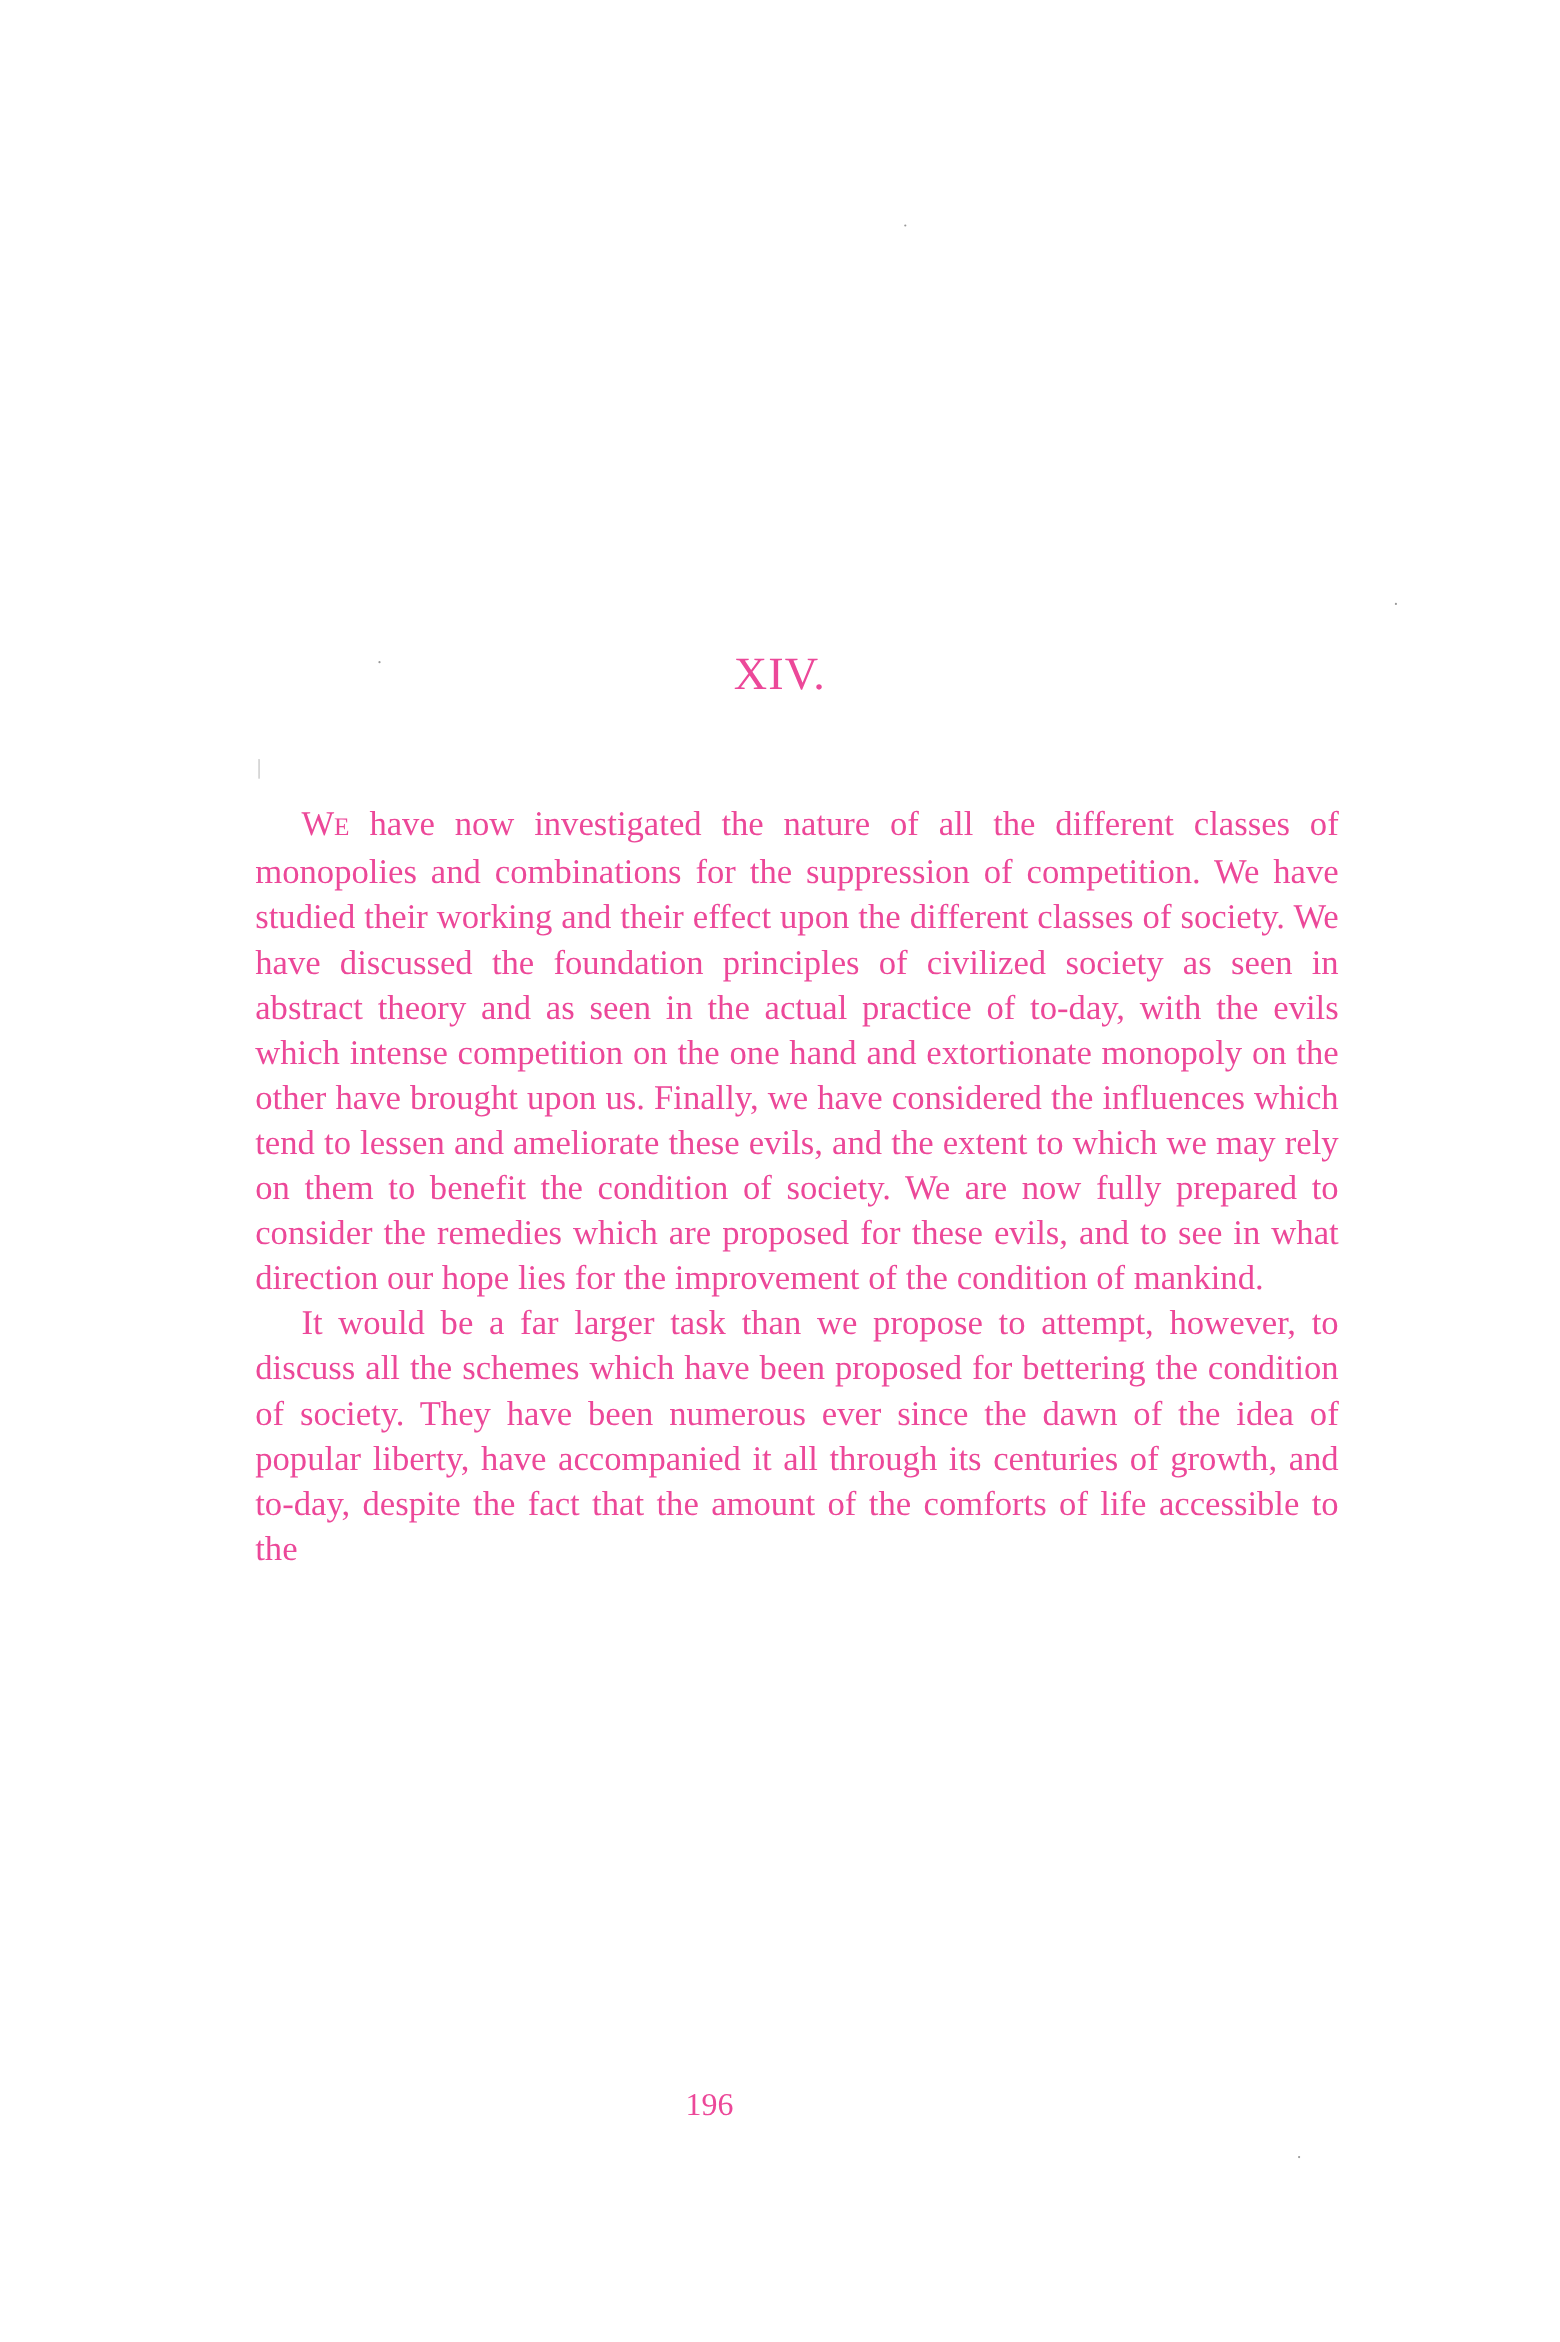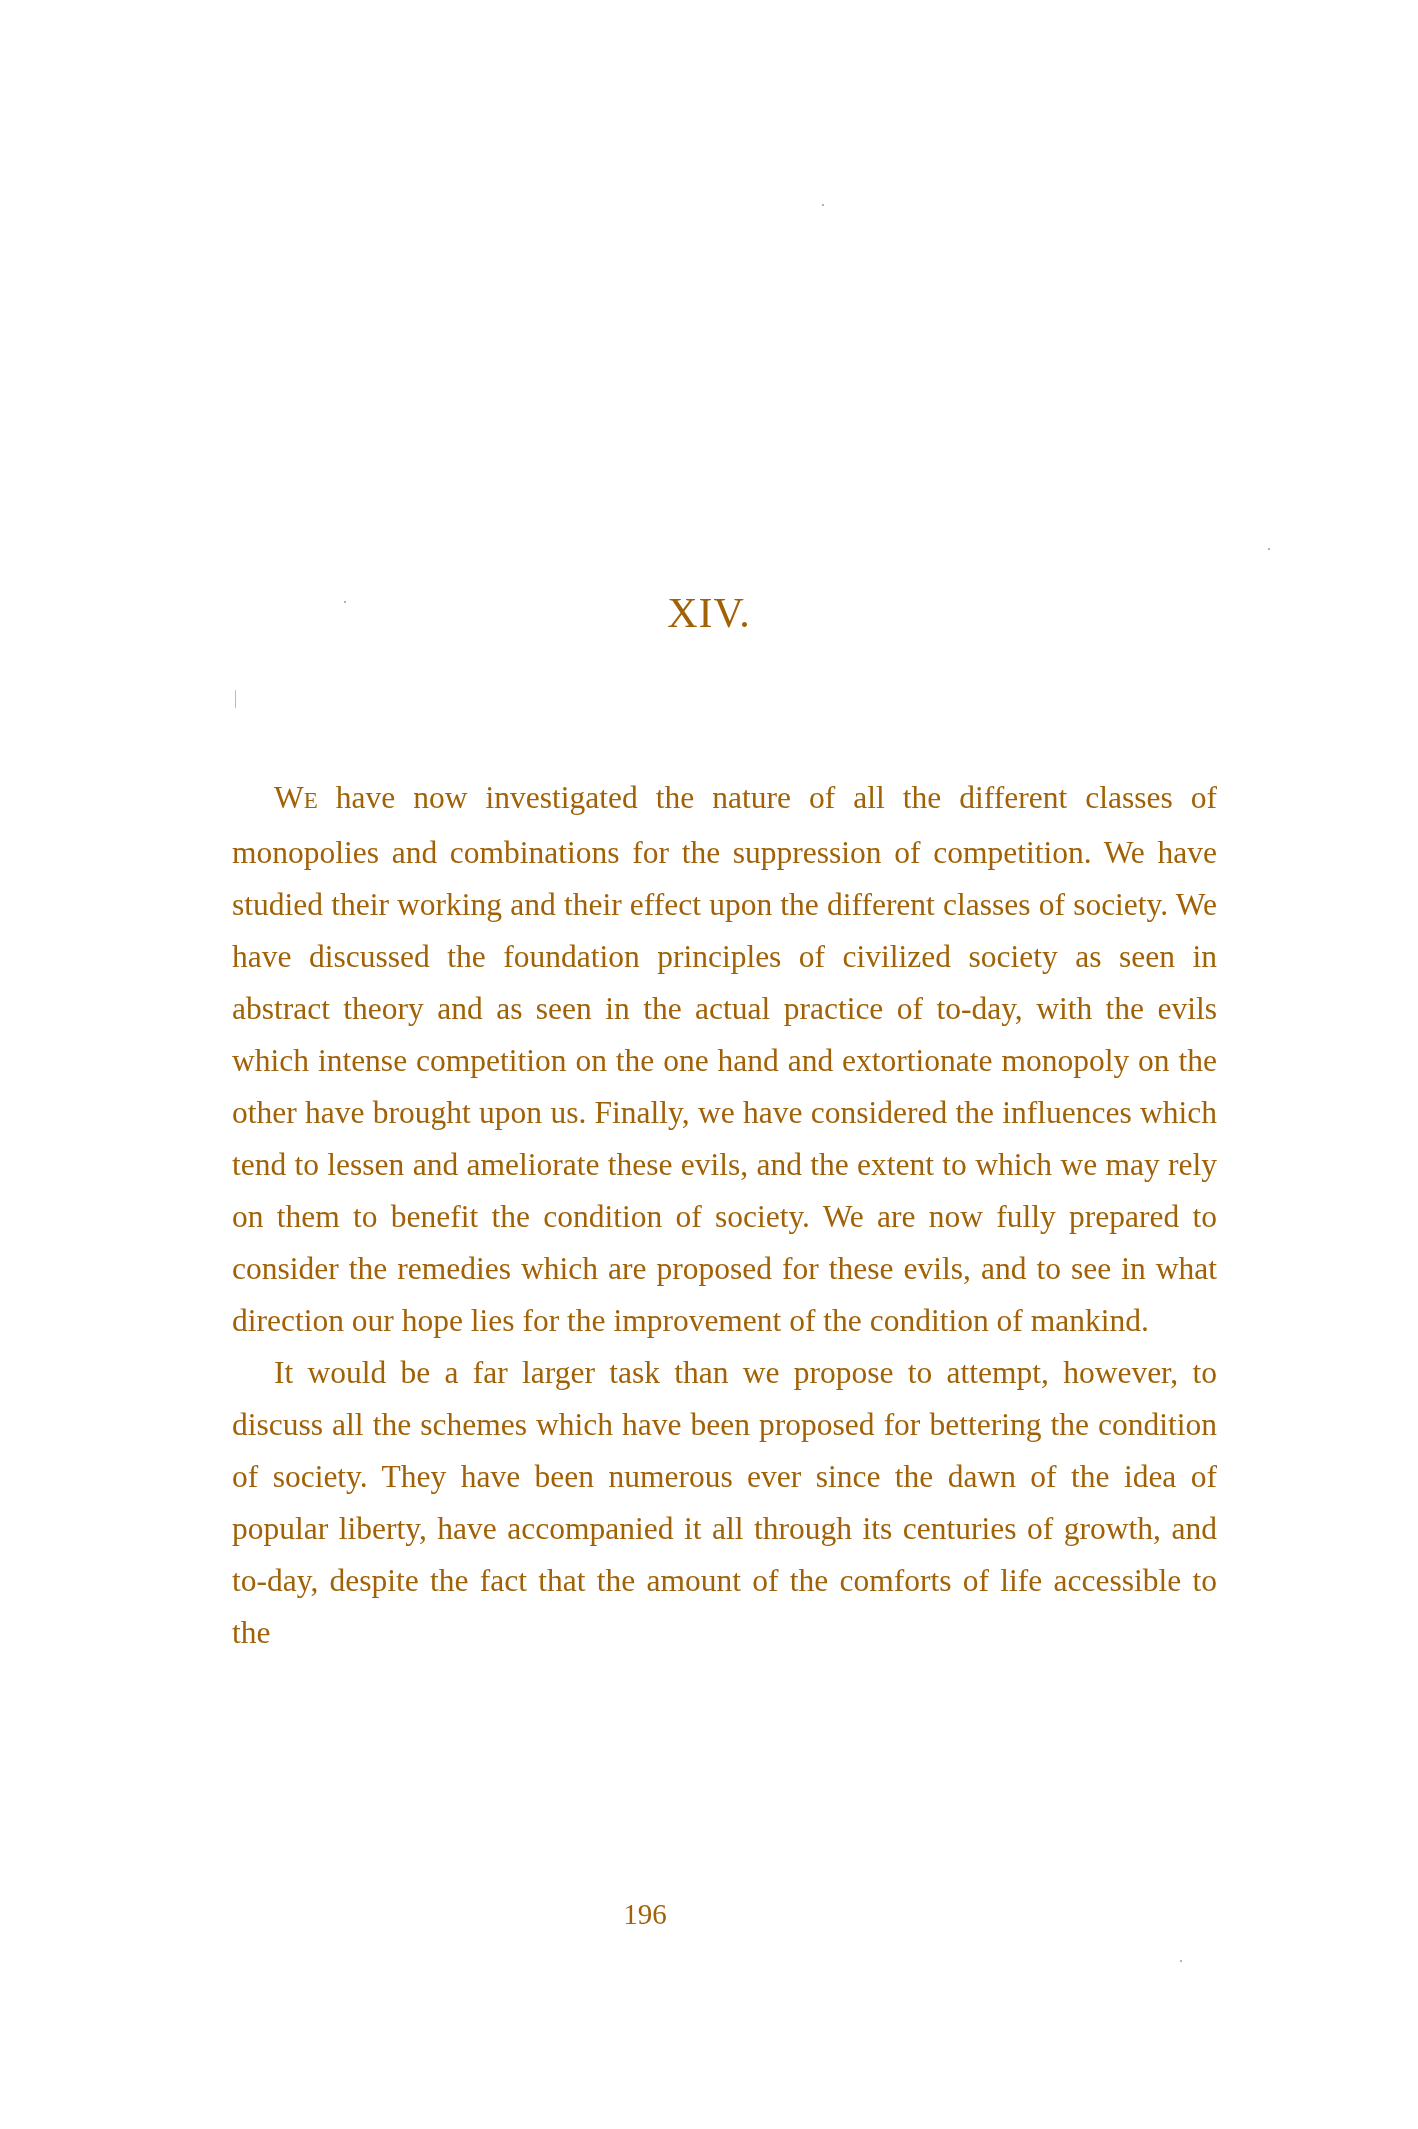--- a/index.html
+++ b/index.html
@@ -1,32 +1,32 @@
 <!DOCTYPE html>
 <html><head>
 <meta charset="utf-8">
 <style>
   html, body { margin: 0; padding: 0; background: #ffffff; }
   body { width: 1418px; height: 2129px; position: relative; overflow: hidden; }
   .page {
     position: absolute; left: 0; top: 0; width: 1418px; height: 2129px;
-    background: #ffffff; color: #a16207;
+    background: #ffffff; color: #ec4899;
     font-family: "Liberation Serif", "DejaVu Serif", serif;
   }
   .chapter-number {
     position: absolute; left: 0; width: 1418px; top: 588px;
     text-align: center; font-size: 42px; letter-spacing: 1px; line-height: 50px;
   }
   .chapter-title {
     position: absolute; left: 232px; width: 983px; top: 686px;
     text-align: center; font-size: 29px; letter-spacing: 0.5px; line-height: 40px;
   }
   .body-text {
-    position: absolute; left: 232px; width: 985px; top: 772px;
-    font-size: 31.5px; line-height: 52px; text-align: justify;
+    position: absolute; left: 232px; width: 985px; top: 728px;
+    font-size: 31.5px; line-height: 41px; text-align: justify;
   }
   .body-text p { margin: 0; text-indent: 42px; }
   .sc { font-size: 23px; }
   .page-number {
     position: absolute; left: 0; width: 1290px; top: 1894px;
     text-align: center; font-size: 29px; line-height: 40px;
   }
   .speck { position: absolute; width: 2px; height: 2px; background: #999; border-radius: 1px; }
 </style>
 </head>

